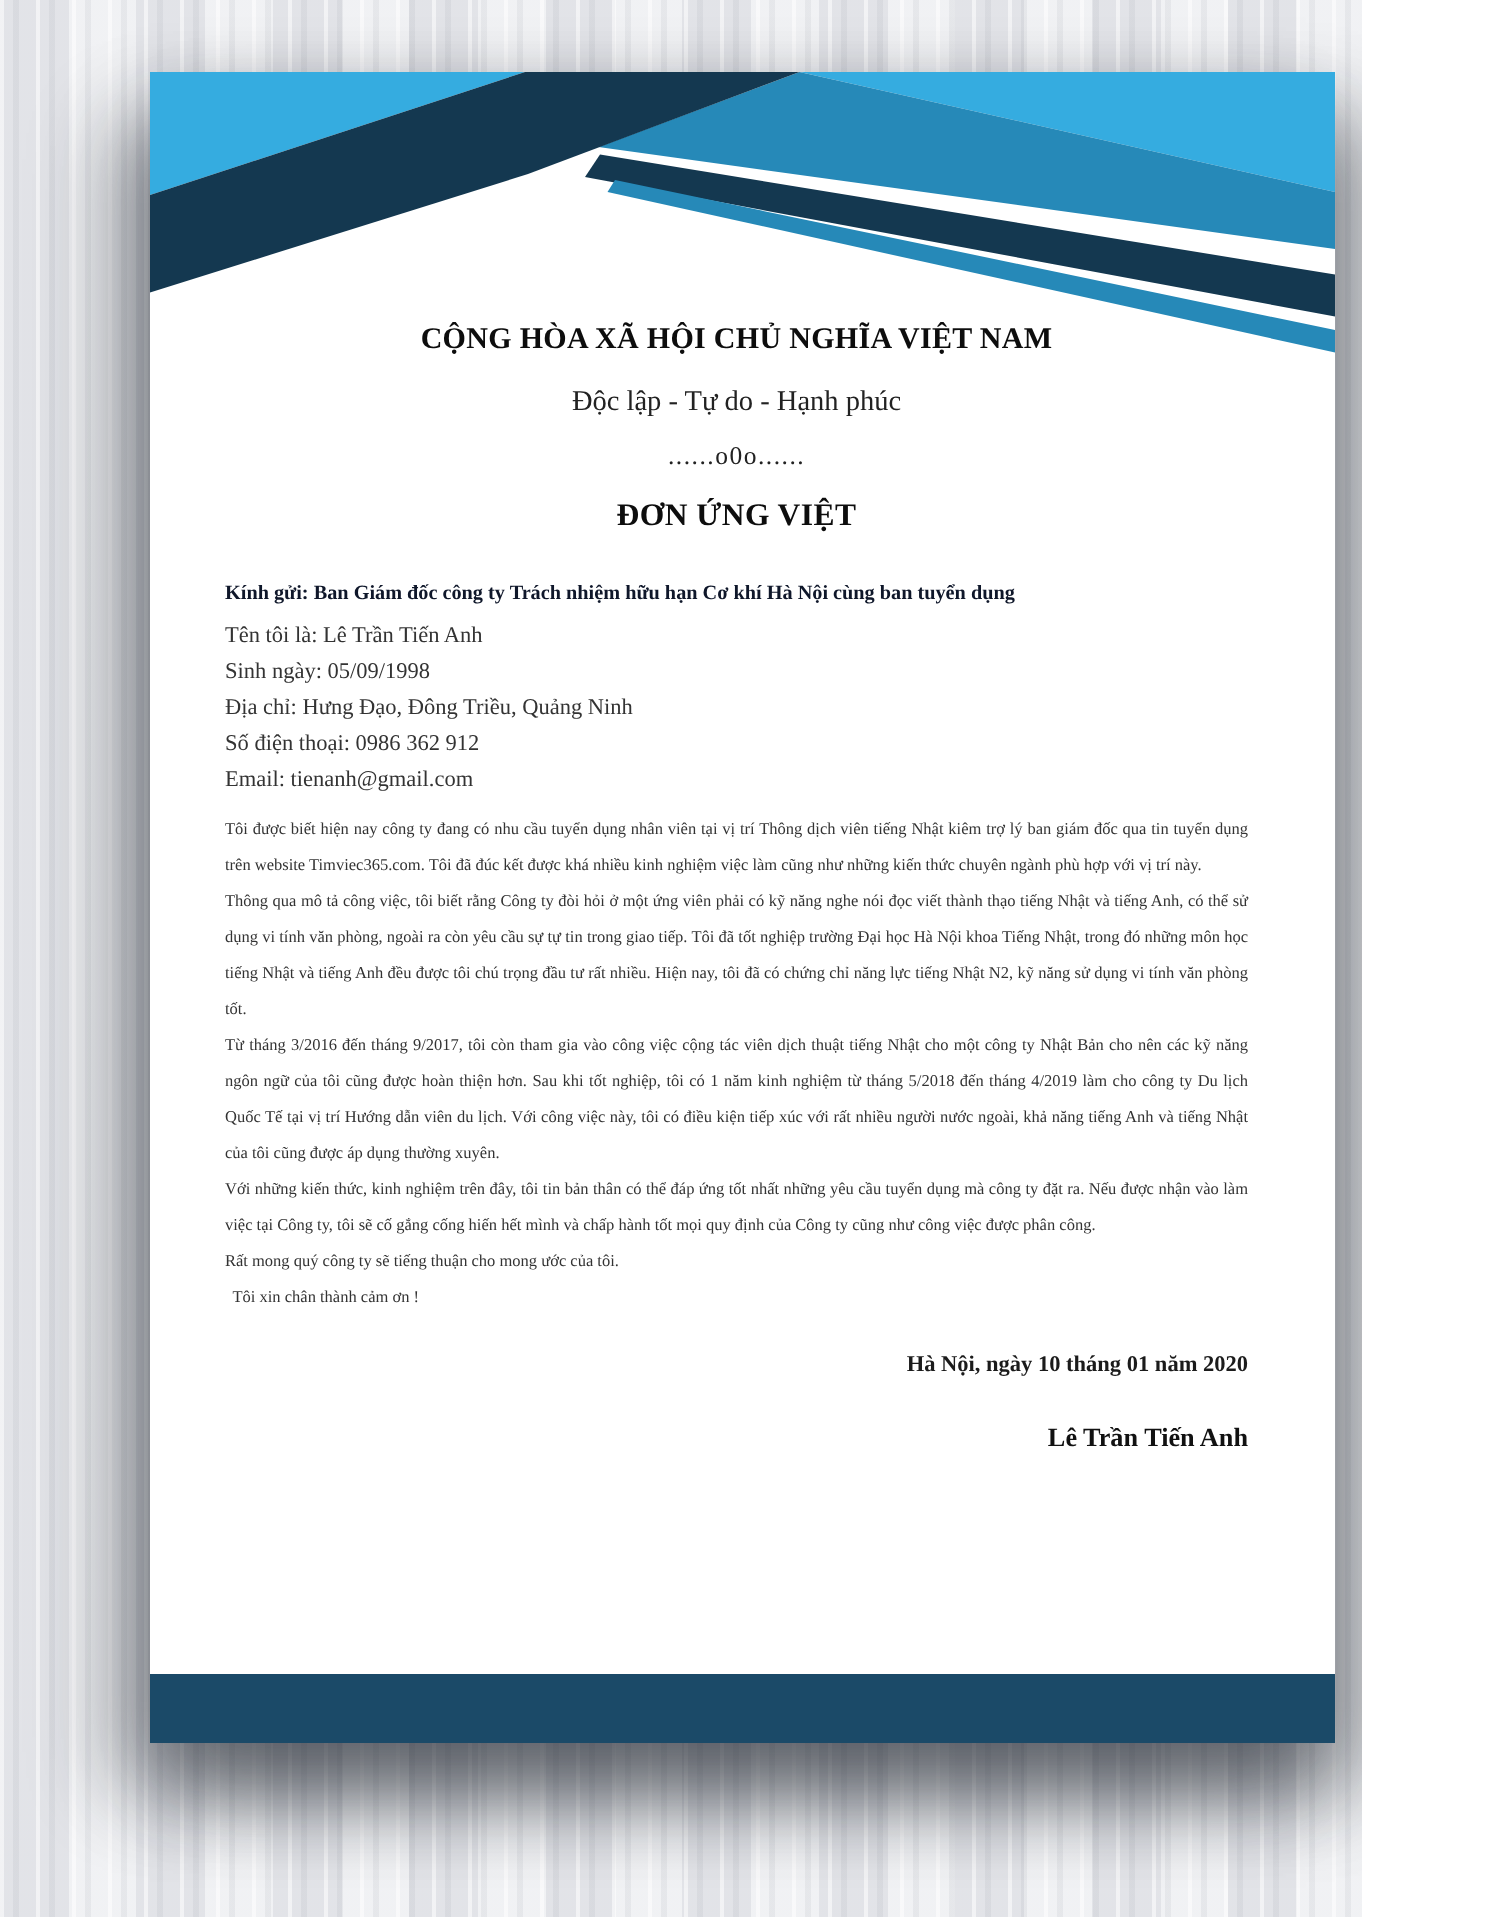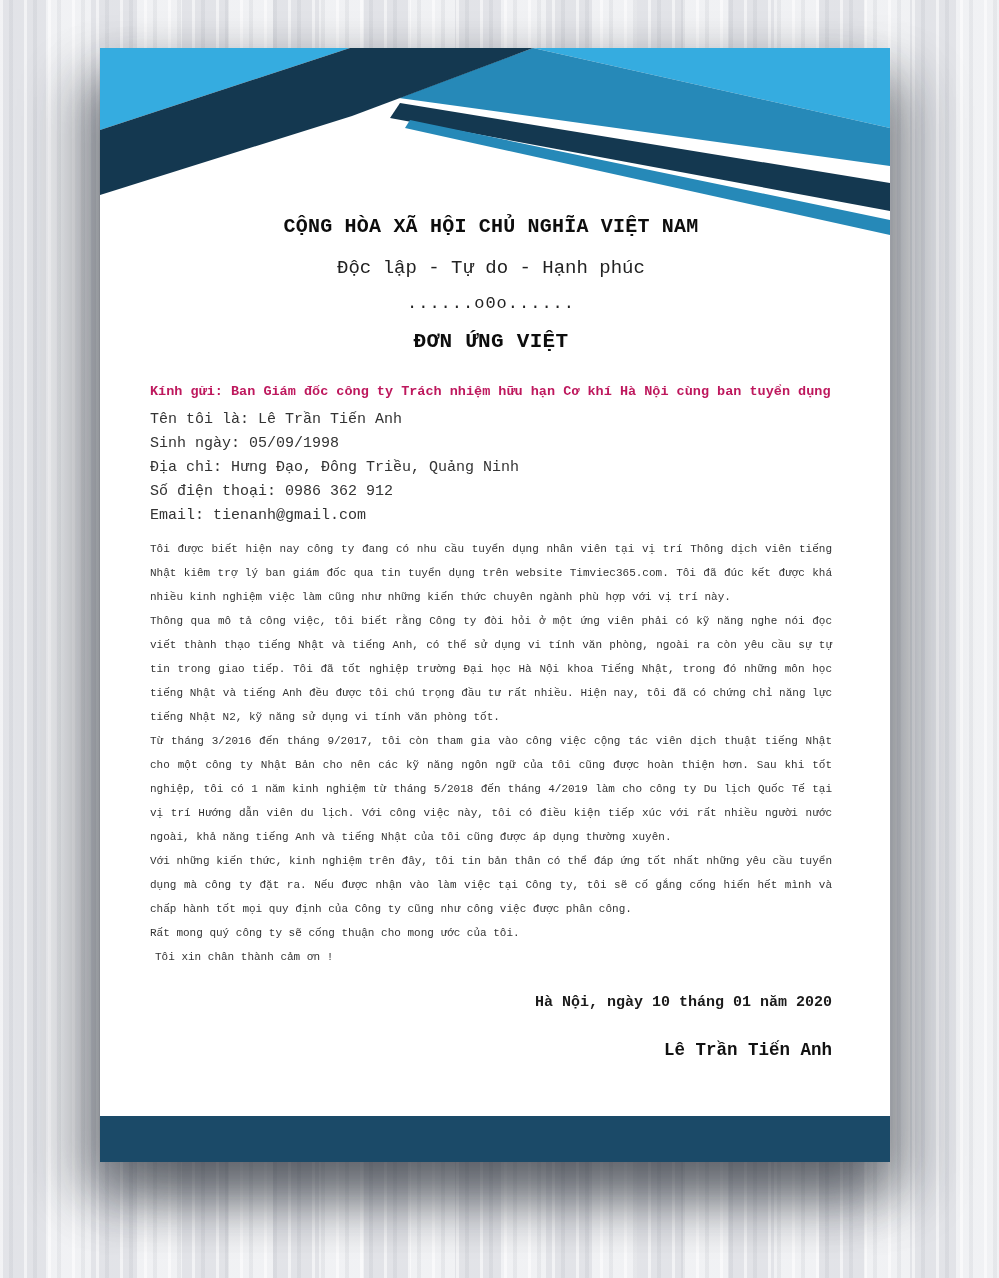--- a/index.html
+++ b/index.html
@@ -1,39 +1,39 @@
 <!DOCTYPE html>
 <html><head>
 <meta charset="utf-8">
 <style>
   html,body{margin:0;padding:0;}
   .page{
     position:relative;
-    width:999px;height:1278px;
+    width:908px;height:1278px;
     overflow:hidden;
     background-color:#eaebee;
     background-image:
       repeating-linear-gradient(90deg, rgba(255,255,255,.55) 0 3px, rgba(255,255,255,0) 3px 9px, rgba(120,126,138,.09) 9px 13px, rgba(255,255,255,0) 13px 24px),
       repeating-linear-gradient(90deg, rgba(208,210,218,.30) 0 46px, rgba(246,247,249,.55) 46px 91px);
-    font-family:Liberation Mono, monospace;
+    font-family:Liberation Serif, serif;
   }
   .paper{
     position:absolute;left:100px;top:48px;
     width:790px;height:1114px;
     background:#ffffff;
     box-shadow:0 30px 55px rgba(28,33,44,.42), -26px 32px 52px rgba(28,33,44,.30), 26px 32px 52px rgba(28,33,44,.26);
   }
   .header-svg{position:absolute;top:0;left:0;display:block;}
   .content{position:relative;z-index:1;padding:167px 58px 0 50px;color:#333;}
   .t-center{text-align:center;}
   .title-main{font-size:20px;font-weight:bold;color:#0d0d0d;margin:0 0 19px 0;letter-spacing:.2px;}
   .subtitle{font-size:19px;color:#222;margin:0 0 15px 0;text-align:center;}
   .divider{font-size:17px;color:#222;margin:0 0 17px 0;letter-spacing:1px;}
   .title-doc{font-size:21px;font-weight:bold;color:#0d0d0d;margin:0 0 31px 0;letter-spacing:.3px;}
-  .recipient{font-size:13.5px;font-weight:bold;color:#be185d;margin:11px 0 9px 0;}
+  .recipient{font-size:13.5px;font-weight:bold;color:#0f172a;margin:11px 0 9px 0;}
   .info-line{font-size:15px;line-height:24px;color:#333;}
   .body-block{margin-top:9px;}
   .body-block p{font-size:11px;line-height:24px;color:#333;margin:0;text-align:justify;}
   .body-block p.indented{padding-left:5px;text-align:left;}
   .date-line{font-size:15px;font-weight:bold;color:#1b1b1b;text-align:right;margin-top:25px;}
   .signature{font-size:17.5px;font-weight:bold;color:#111;text-align:right;margin-top:29px;}
   .footer-bar{
     position:absolute;left:0;bottom:0;width:100%;height:46px;
     background:#1b4a68;
   }
@@ -69,21 +69,21 @@
         <div class="info-line">Địa chỉ: Hưng Đạo, Đông Triều, Quảng Ninh</div>
         <div class="info-line">Số điện thoại: 0986 362 912</div>
         <div class="info-line">Email: tienanh@gmail.com</div>
       </div>
 
       <div class="body-block">
         <p>Tôi được biết hiện nay công ty đang có nhu cầu tuyển dụng nhân viên tại vị trí Thông dịch viên tiếng Nhật kiêm trợ lý ban giám đốc qua tin tuyển dụng trên website Timviec365.com. Tôi đã đúc kết được khá nhiều kinh nghiệm việc làm cũng như những kiến thức chuyên ngành phù hợp với vị trí này.</p>
         <p>Thông qua mô tả công việc, tôi biết rằng Công ty đòi hỏi ở một ứng viên phải có kỹ năng nghe nói đọc viết thành thạo tiếng Nhật và tiếng Anh, có thể sử dụng vi tính văn phòng, ngoài ra còn yêu cầu sự tự tin trong giao tiếp. Tôi đã tốt nghiệp trường Đại học Hà Nội khoa Tiếng Nhật, trong đó những môn học tiếng Nhật và tiếng Anh đều được tôi chú trọng đầu tư rất nhiều. Hiện nay, tôi đã có chứng chỉ năng lực tiếng Nhật N2, kỹ năng sử dụng vi tính văn phòng tốt.</p>
         <p>Từ tháng 3/2016 đến tháng 9/2017, tôi còn tham gia vào công việc cộng tác viên dịch thuật tiếng Nhật cho một công ty Nhật Bản cho nên các kỹ năng ngôn ngữ của tôi cũng được hoàn thiện hơn. Sau khi tốt nghiệp, tôi có 1 năm kinh nghiệm từ tháng 5/2018 đến tháng 4/2019 làm cho công ty Du lịch Quốc Tế tại vị trí Hướng dẫn viên du lịch. Với công việc này, tôi có điều kiện tiếp xúc với rất nhiều người nước ngoài, khả năng tiếng Anh và tiếng Nhật của tôi cũng được áp dụng thường xuyên.</p>
         <p>Với những kiến thức, kinh nghiệm trên đây, tôi tin bản thân có thể đáp ứng tốt nhất những yêu cầu tuyển dụng mà công ty đặt ra. Nếu được nhận vào làm việc tại Công ty, tôi sẽ cố gắng cống hiến hết mình và chấp hành tốt mọi quy định của Công ty cũng như công việc được phân công.</p>
-        <p>Rất mong quý công ty sẽ cống thuận cho mong ước của tôi.</p>
+        <p>Rất mong quý công ty sẽ tiếng thuận cho mong ước của tôi.</p>
         <p class="indented">Tôi xin chân thành cảm ơn !</p>
       </div>
 
       <div class="date-line">Hà Nội, ngày 10 tháng 01 năm 2020</div>
 
       <div class="signature">Lê Trần Tiến Anh</div>
     </div>
 
     <div class="footer-bar"></div>
   </div>

